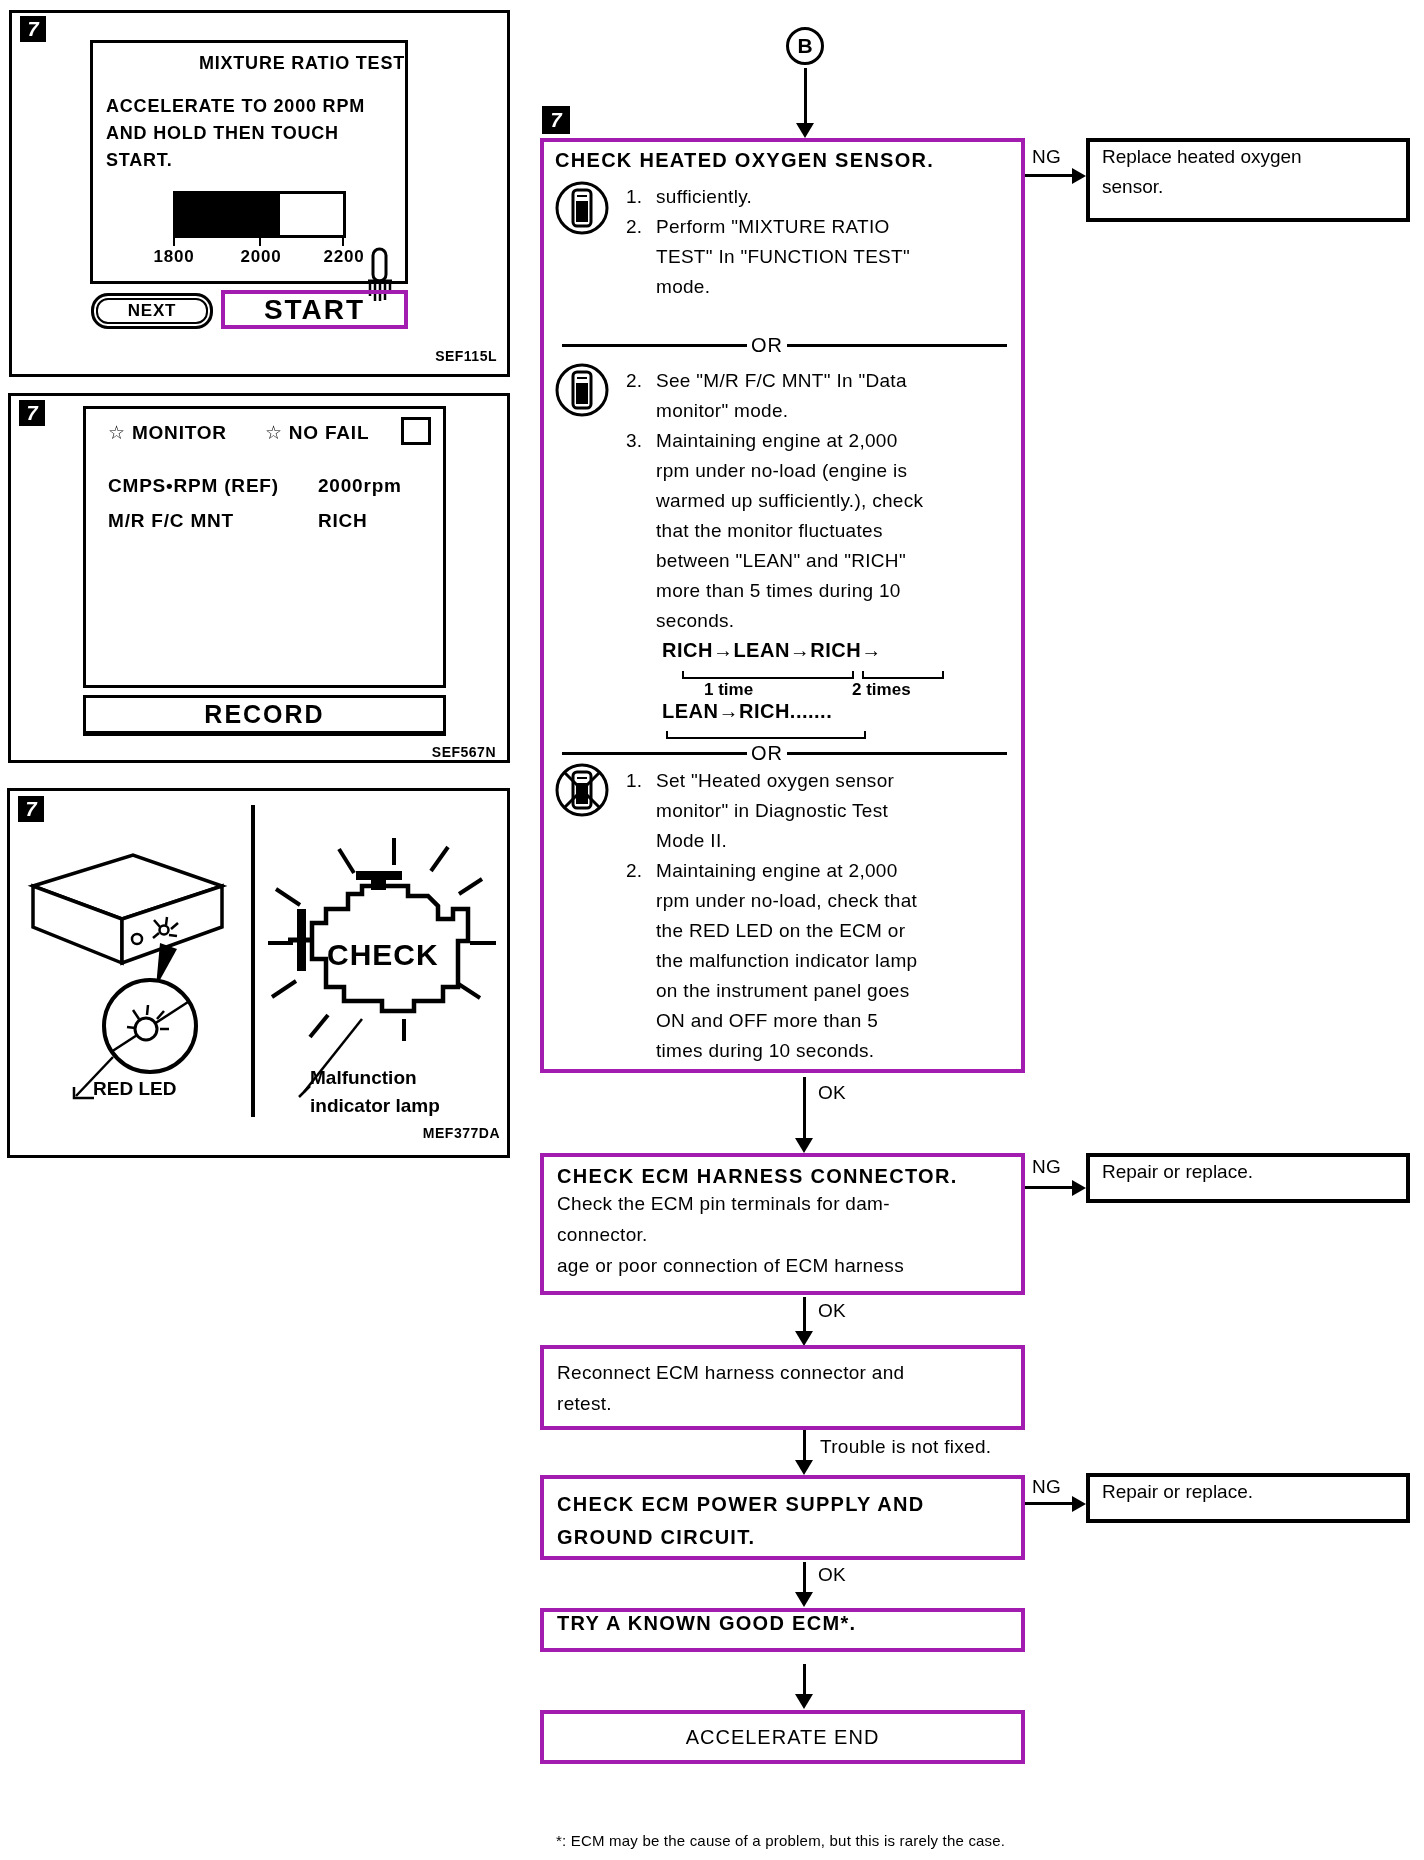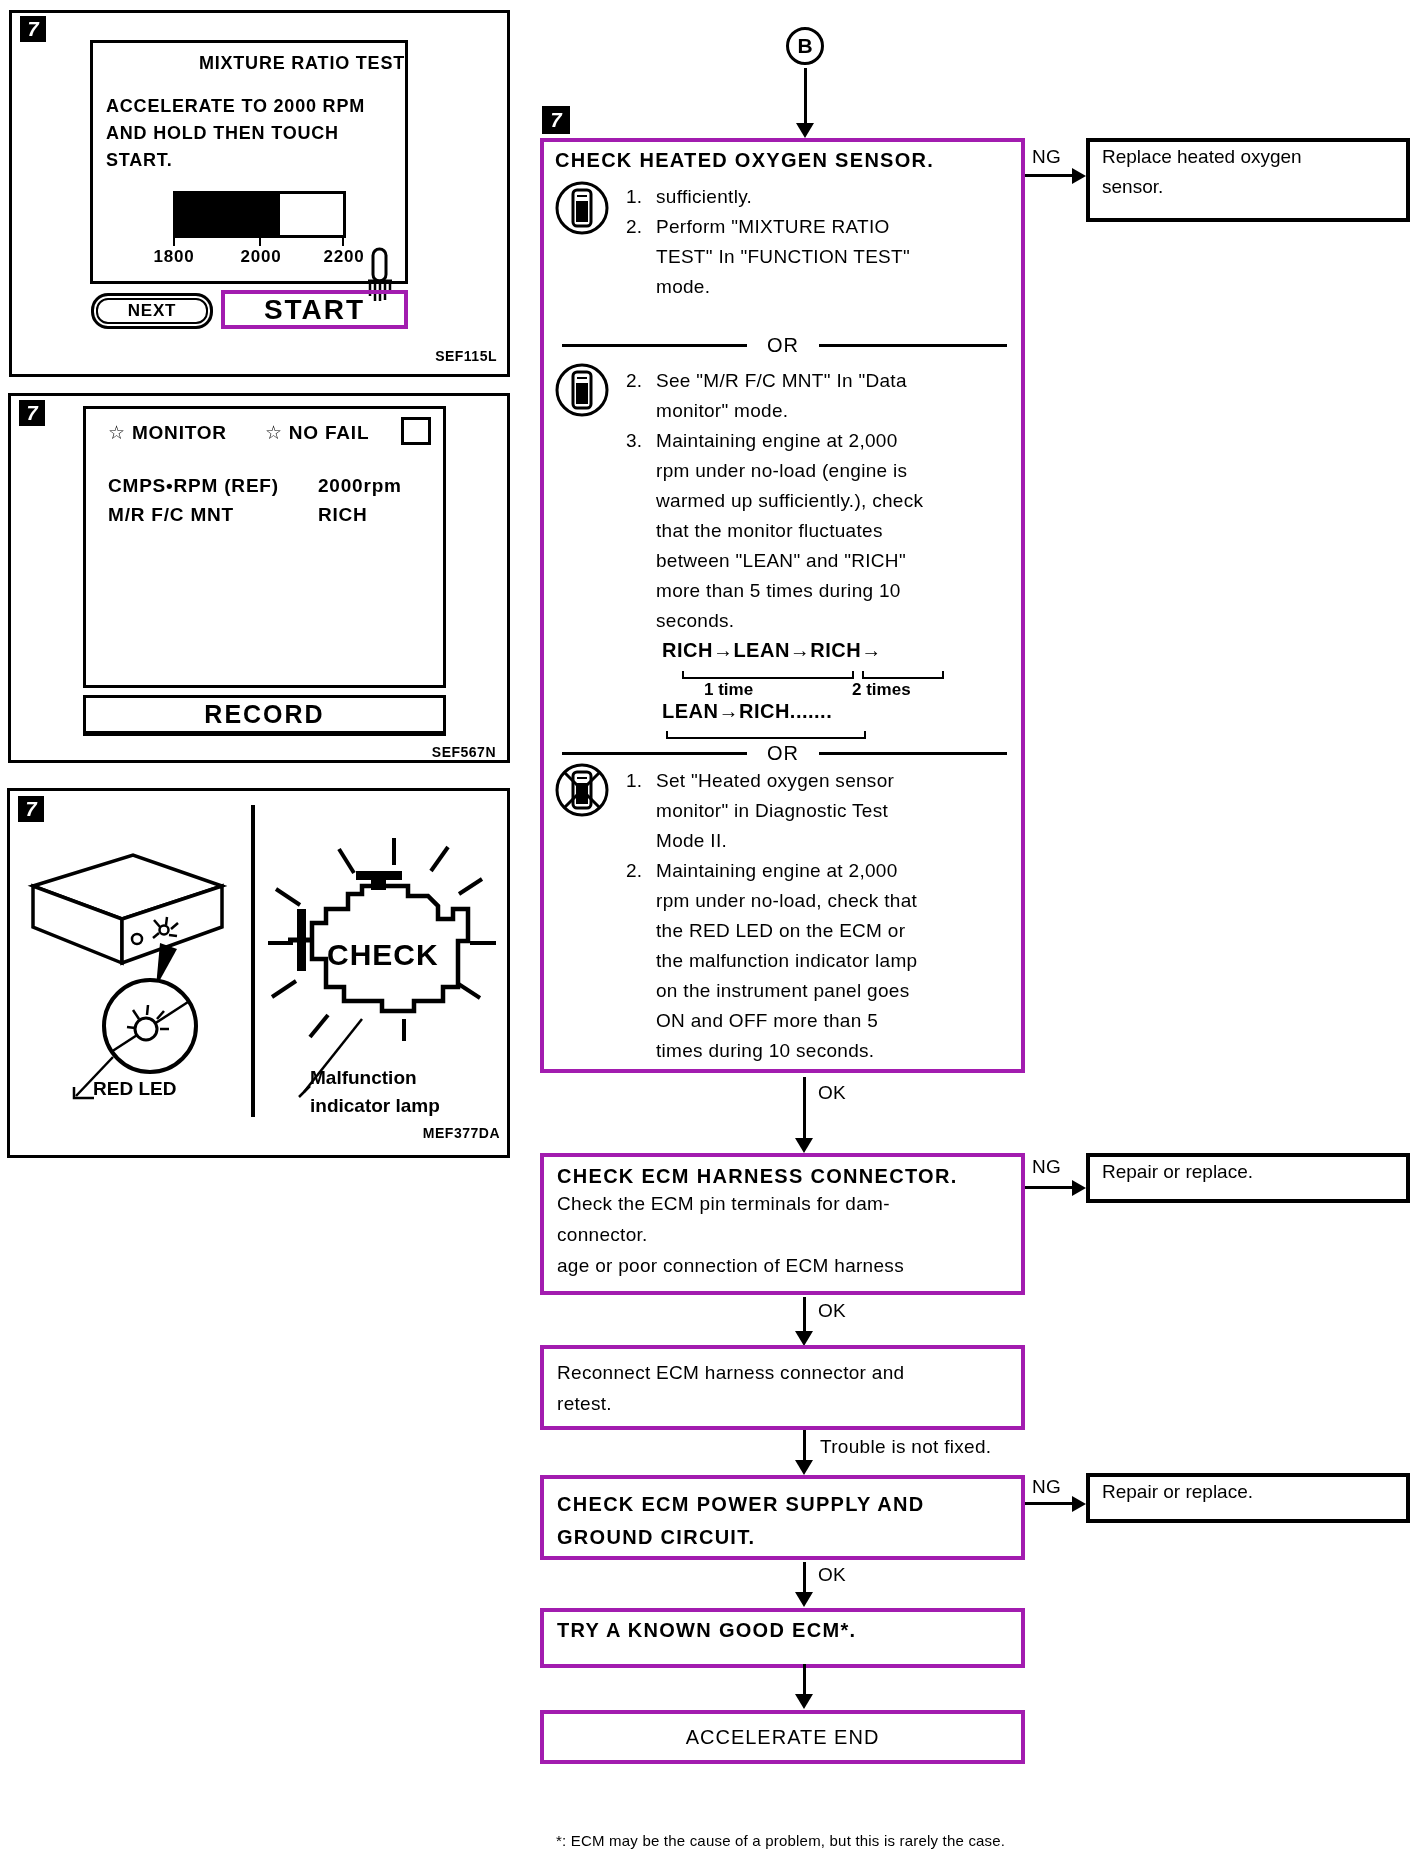--- a/index.html
+++ b/index.html
@@ -12,21 +12,21 @@
     display:flex;align-items:center;justify-content:center;}
   .code{font-size:14px;font-weight:bold;letter-spacing:.5px;text-align:right;}
   .scrtxt{font-weight:bold;letter-spacing:.8px;}
   .flow-title{font-weight:bold;font-size:20px;letter-spacing:1.3px;white-space:nowrap;}
   .body19{font-size:19px;line-height:30px;letter-spacing:.3px;}
   .body19 div{white-space:nowrap;}
   .lh31{line-height:31px;}
   .item{display:flex;}
   .num{width:30px;flex:none;}
   .ls{flex:1;}
-  .or-row{display:flex;align-items:center;gap:20px;}
+  .or-row{display:flex;align-items:center;gap:4px;}
   .or-line{border-top:3px solid #000;}
   .or-word{font-size:20px;letter-spacing:1px;}
   .vline{width:3px;background:#000;}
   .hline{height:3px;background:#000;}
   .ah-d{width:0;height:0;border-left:9px solid transparent;border-right:9px solid transparent;border-top:15px solid #000;}
   .ah-r{width:0;height:0;border-top:8px solid transparent;border-bottom:8px solid transparent;border-left:14px solid #000;}
   .lbl{font-size:19px;letter-spacing:.3px;white-space:nowrap;}
   .boldline{font-weight:bold;font-size:20px;letter-spacing:.5px;white-space:nowrap;}
   .bracket{border:2px solid #000;border-top:none;height:8px;}
   .btime{font-weight:bold;font-size:17px;white-space:nowrap;}
@@ -76,21 +76,21 @@
       <div class="abs scrtxt" style="left:22px;top:12px;font-size:19px;display:flex;gap:38px;">
         <span>☆ MONITOR</span>
         <span>☆ NO FAIL</span>
       </div>
       <div class="abs b3" style="right:12px;top:8px;width:30px;height:28px;"></div>
       <div class="abs scrtxt" style="left:22px;top:62px;font-size:19px;line-height:29px;width:320px;">
         <div style="display:flex;">
           <span style="width:210px;">CMPS•RPM (REF)</span>
           <span>2000rpm</span>
         </div>
-        <div style="display:flex;">
+        <div style="display:flex;margin-top:6px;">
           <span style="width:210px;">M/R F/C MNT</span>
           <span>RICH</span>
         </div>
       </div>
     </div>
     <div class="abs" style="left:72px;top:299px;width:363px;height:41px;border:3px solid #000;border-bottom-width:5px;display:flex;align-items:center;justify-content:center;font-size:25px;font-weight:bold;letter-spacing:2px;">RECORD</div>
     <div class="abs code" style="left:380px;top:348px;width:105px;">SEF567N</div>
   </div>
 
   <div class="abs b3" style="left:7px;top:788px;width:503px;height:370px;">
@@ -323,21 +323,21 @@
   <div class="abs hline" style="left:1025px;top:1502px;width:50px;"></div>
   <div class="abs ah-r" style="left:1072px;top:1496px;"></div>
   <div class="abs resbox" style="left:1086px;top:1473px;width:324px;height:50px;">
     <div>Repair or replace.</div>
   </div>
 
   <div class="abs vline" style="left:803px;top:1562px;height:32px;"></div>
   <div class="abs ah-d" style="left:795px;top:1592px;"></div>
   <div class="abs lbl" style="left:818px;top:1564px;">OK</div>
 
-  <div class="abs b4" style="left:540px;top:1608px;width:485px;height:60px;padding:7px 13px;">
+  <div class="abs b4" style="left:540px;top:1608px;width:485px;height:44px;padding:0 13px;">
     <div class="flow-title">TRY A KNOWN GOOD ECM*.</div>
   </div>
 
   <div class="abs vline" style="left:803px;top:1664px;height:32px;"></div>
   <div class="abs ah-d" style="left:795px;top:1694px;"></div>
 
   <div class="abs b4" style="left:540px;top:1710px;width:485px;height:54px;display:flex;align-items:center;justify-content:center;">
     <div style="font-size:20px;letter-spacing:1px;">ACCELERATE END</div>
   </div>
 

